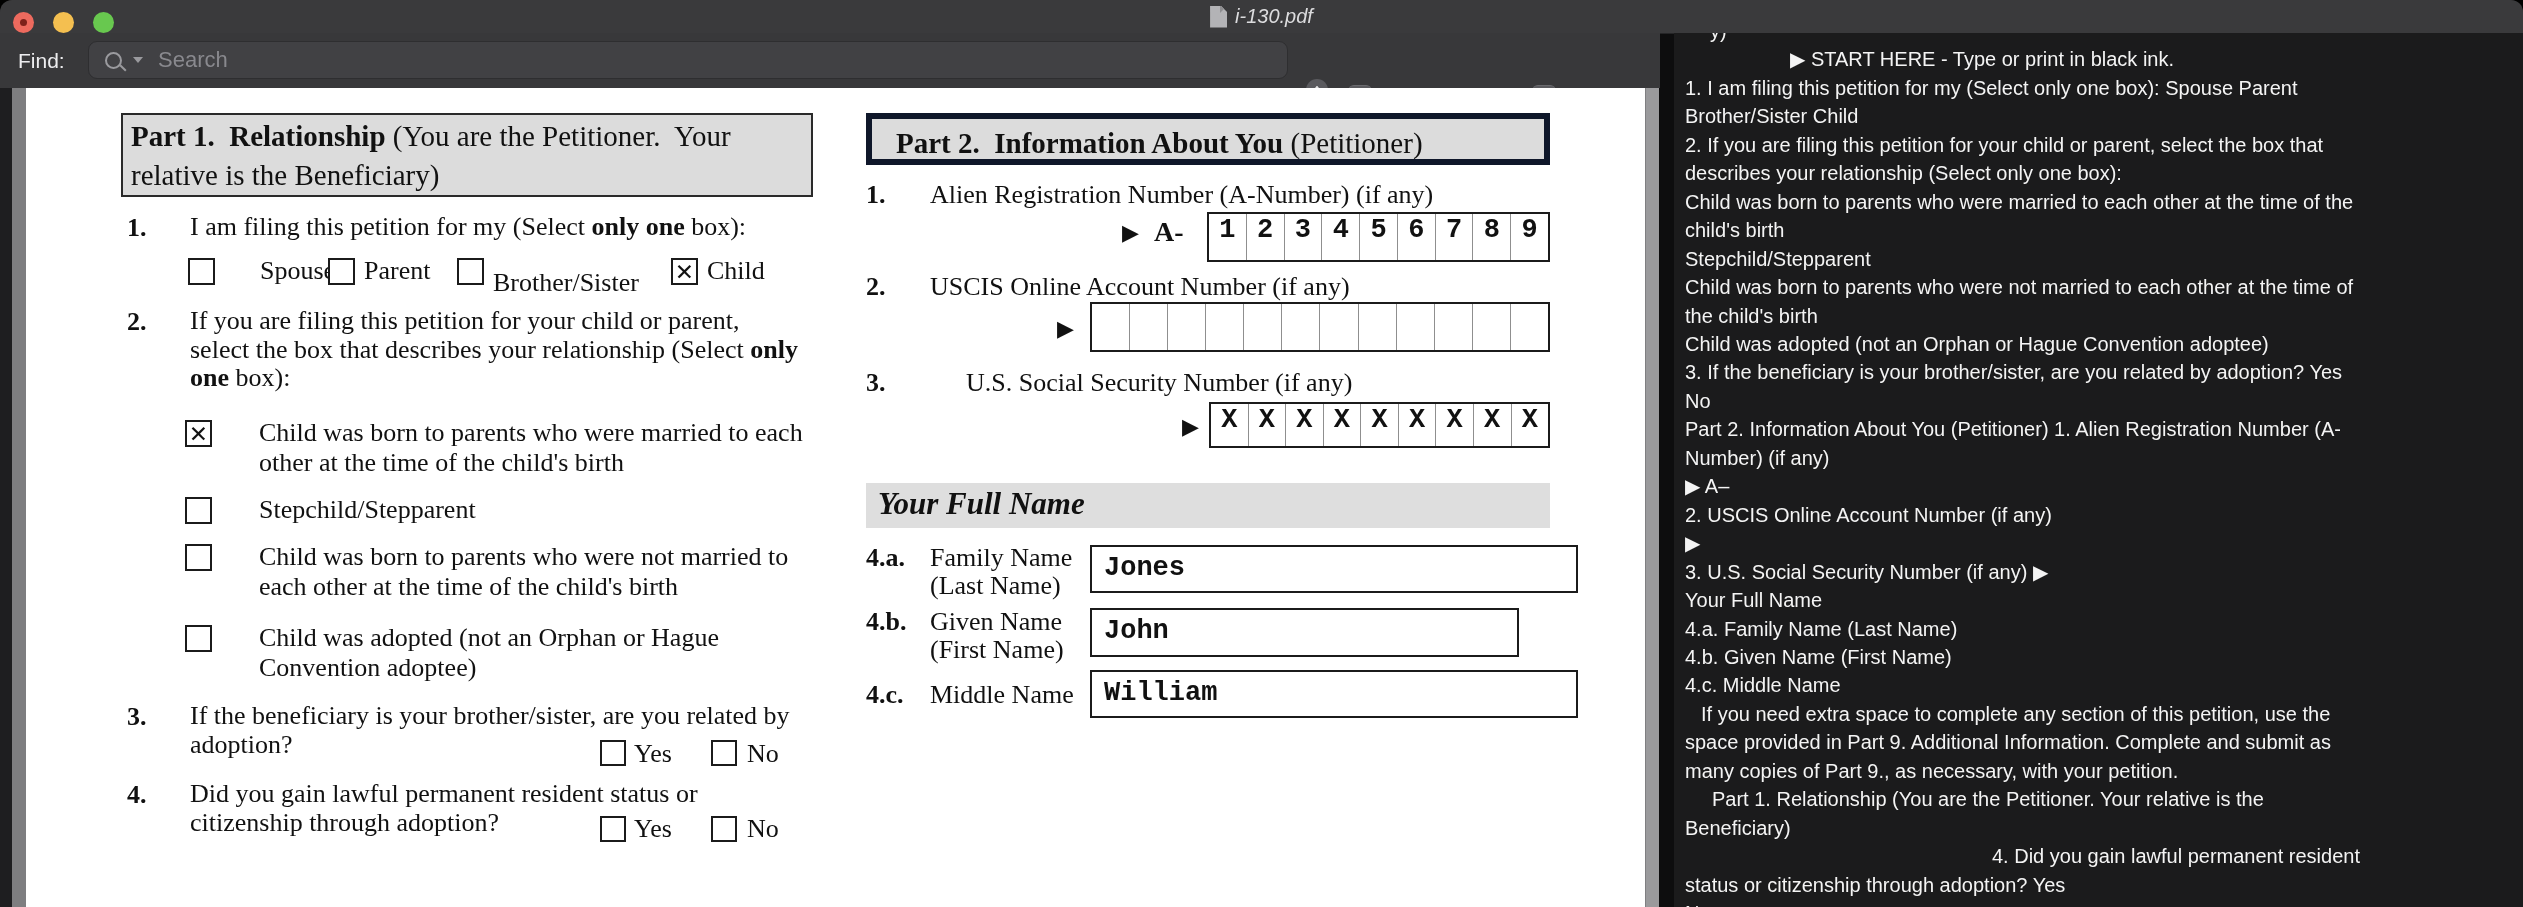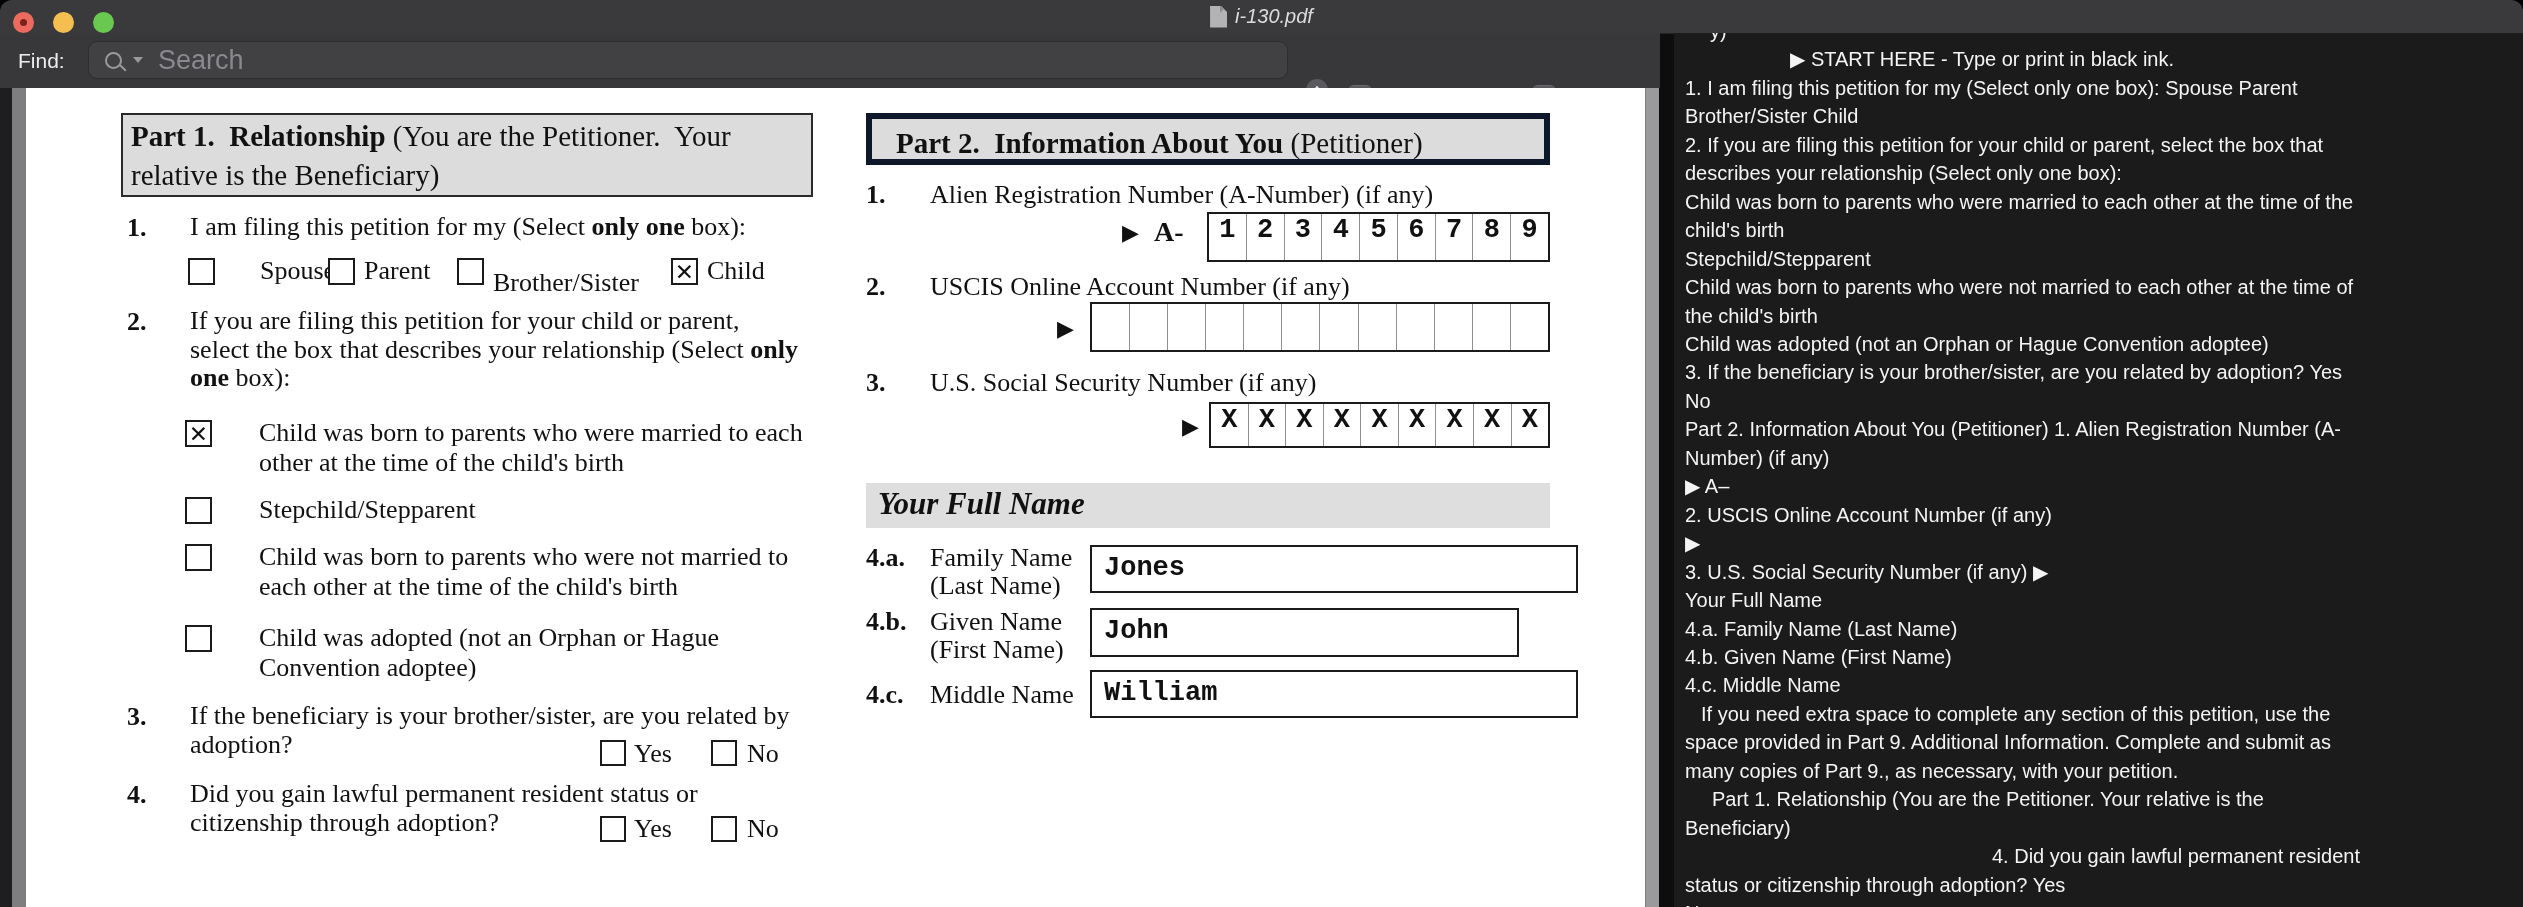--- a/index.html
+++ b/index.html
@@ -19,21 +19,21 @@
   .doc::after{content:'';position:absolute;right:0;top:0;border-left:7px solid #8d8d90;border-top:7px solid transparent;transform:rotate(90deg);}
   .wtitle{color:#dcdcde;font-size:20px;}
   
   .findbar{position:absolute;left:0;top:33px;width:1660px;height:55px;background:#38383a;}
   .findlabel{position:absolute;left:18px;top:16px;color:#ececee;font-size:21px;}
   .searchfield{position:absolute;left:88px;top:8px;width:1200px;height:38px;background:#414144;
                border:1px solid #2e2e30;border-radius:9px;display:flex;align-items:center;padding-left:16px;gap:5px;box-sizing:border-box;}
   .mag{position:relative;width:13px;height:13px;border:2px solid #9a9a9e;border-radius:50%;flex:0 0 auto;}
   .mag::after{content:'';position:absolute;width:8px;height:2px;background:#9a9a9e;transform:rotate(45deg);right:-7px;bottom:-2px;}
   .chev{width:0;height:0;border-left:5px solid transparent;border-right:5px solid transparent;border-top:6px solid #9a9a9e;margin-left:6px;flex:0 0 auto;}
-  .searchinput{flex:1;background:transparent;border:none;outline:none;color:#84cc16;font-size:27px;margin-left:8px;font-family:"Liberation Sans",sans-serif;}
+  .searchinput{flex:1;background:transparent;border:none;outline:none;color:#84cc16;font-size:22px;margin-left:8px;font-family:"Liberation Sans",sans-serif;}
   .searchinput::placeholder{color:#89898e;}
   .stepper{position:absolute;left:1306px;top:46px;width:22px;height:41px;background:#5a5a5e;border-radius:11px;}
   .chup,.chdn{position:absolute;left:6px;width:8px;height:8px;border-left:2px solid #e3e3e5;border-top:2px solid #e3e3e5;}
   .chup{top:9px;transform:rotate(45deg);}
   .chdn{top:22px;transform:rotate(225deg);}
   .fcbx{position:absolute;top:52px;width:24px;height:24px;background:#59595d;border-radius:6px;border-top:1px solid #6a6a6e;}
   .fbl{position:absolute;top:52px;color:#f2f2f3;font-size:22px;}
   
   .leftdark{position:absolute;left:0;top:88px;width:12px;height:819px;background:#1e1e20;}
   .leftgray{position:absolute;left:12px;top:88px;width:14px;height:819px;background:#7e7e80;}
@@ -207,21 +207,21 @@
         <span class="cell"></span>
         <span class="cell"></span>
         <span class="cell"></span>
         <span class="cell"></span>
         <span class="cell"></span>
         <span class="cell"></span>
         <span class="cell"></span>
       </div>
 
     <div class="abs num" style="left:840px;top:280px;">3.</div>
-    <div class="abs txt" style="left:904px;top:280px;">U.S. Social Security Number (if any)</div>
+    <div class="abs txt" style="left:940px;top:280px;">U.S. Social Security Number (if any)</div>
     <div class="arr" style="left:1156px;top:326px;">▶</div>
     <div class="grid" style="left:1183px;top:314px;width:341px;height:46px;">
         <span class="cell">X</span>
         <span class="cell">X</span>
         <span class="cell">X</span>
         <span class="cell">X</span>
         <span class="cell">X</span>
         <span class="cell">X</span>
         <span class="cell">X</span>
         <span class="cell">X</span>

